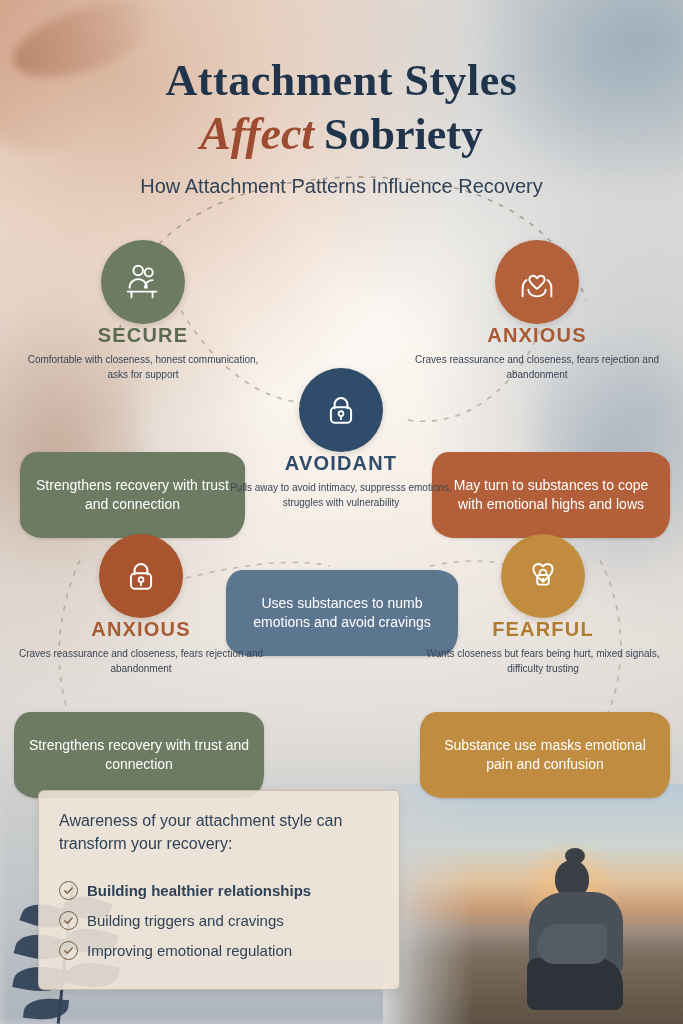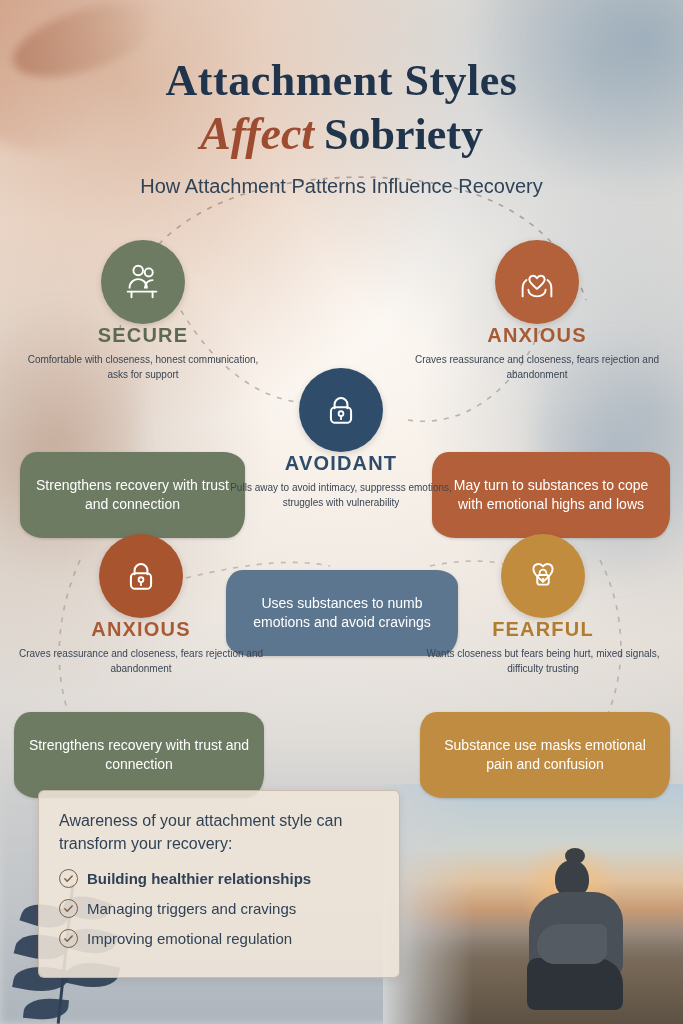--- a/index.html
+++ b/index.html
@@ -131,21 +131,21 @@
 
   
   .card{
     position:absolute;left:38px;top:790px;width:320px;
     background:rgba(240,230,218,0.88);
     border:1px solid rgba(170,150,130,0.5);
     border-radius:6px;
     padding:18px 20px 18px 20px;
     box-shadow:0 2px 8px rgba(80,66,52,0.12);
   }
-  .card .lead{font-size:16px;color:#2f4256;line-height:1.45;margin:0 0 14px;}
+  .card .lead{font-size:16px;color:#2f4256;line-height:1.45;margin:0 0 26px;}
   .card ul{list-style:none;margin:0;padding:0;}
   .card li{display:flex;align-items:center;gap:9px;margin-bottom:11px;font-size:15px;color:#2f4256;}
   .card li.bold span.txt{font-weight:bold;}
   .chk{flex:0 0 auto;width:17px;height:17px;border-radius:50%;border:1.4px solid #7c5f46;
        display:flex;align-items:center;justify-content:center;}
   .chk svg{display:block;}
 </style>
 </head>
 <body>
 
@@ -292,21 +292,21 @@
             </svg>
         </span>
         <span class="txt">Building healthier relationships</span>
       </li>
       <li>
         <span class="chk">
           <svg width="11" height="11" viewBox="0 0 12 12">
               <path d="M2 6.3l2.6 2.6L10 3.3" fill="none" stroke="#7c5f46" stroke-width="1.6" stroke-linecap="round" stroke-linejoin="round"></path>
             </svg>
         </span>
-        <span class="txt">Managing triggers and cravings</span>
+        <span class="txt">Building triggers and cravings</span>
       </li>
       <li>
         <span class="chk">
           <svg width="11" height="11" viewBox="0 0 12 12">
               <path d="M2 6.3l2.6 2.6L10 3.3" fill="none" stroke="#7c5f46" stroke-width="1.6" stroke-linecap="round" stroke-linejoin="round"></path>
             </svg>
         </span>
         <span class="txt">Improving emotional regulation</span>
       </li>
     </ul>

